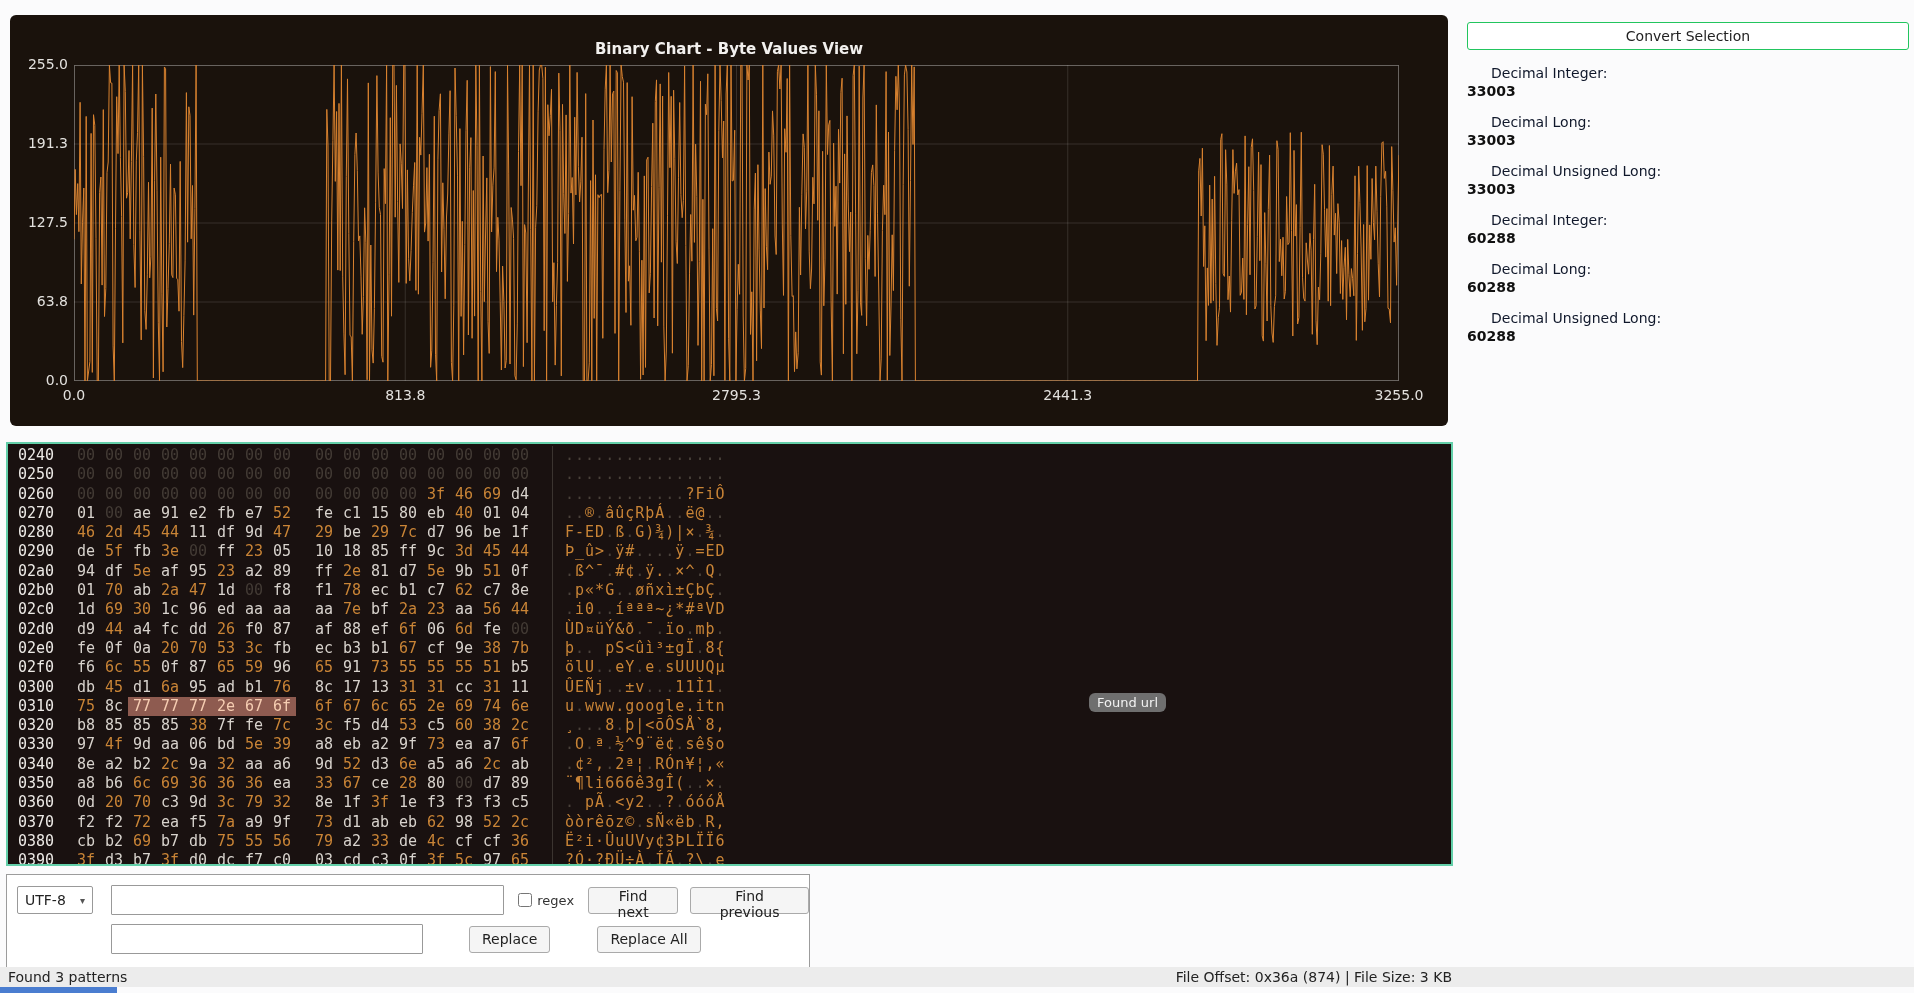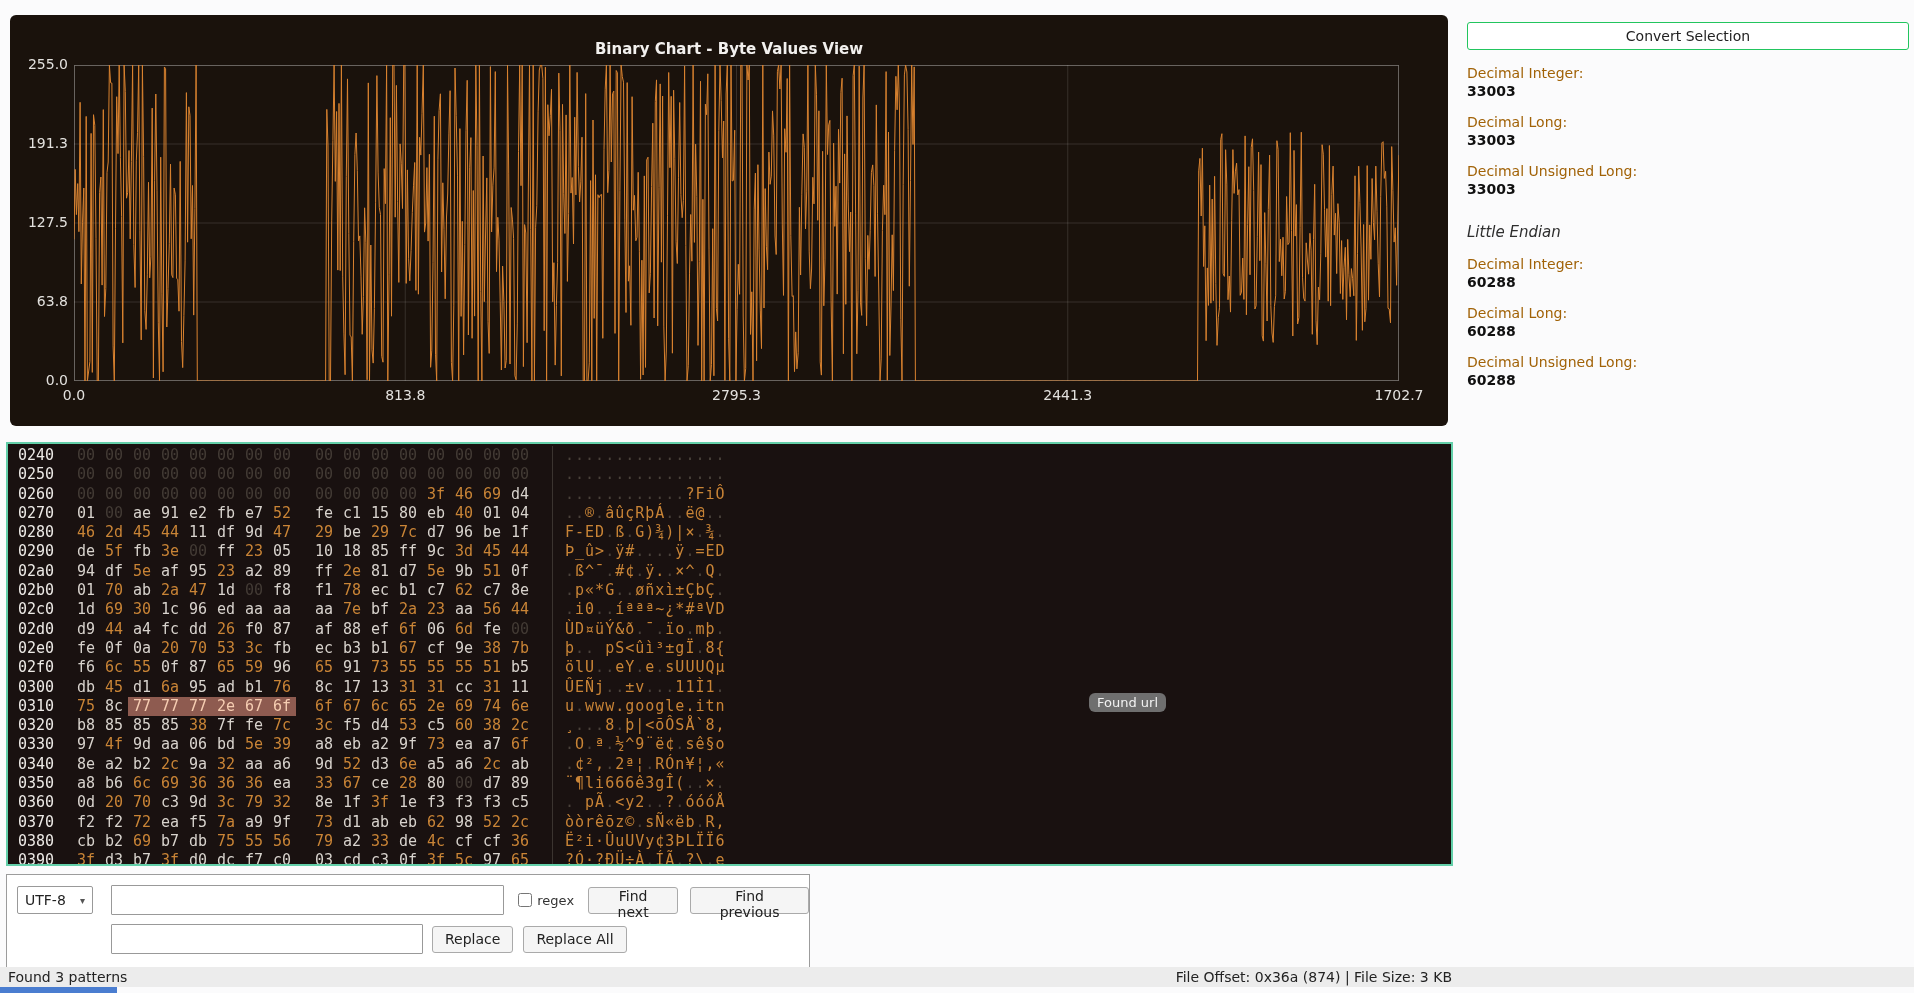--- a/index.html
+++ b/index.html
@@ -71,32 +71,32 @@
   .convert-btn {
     width: 100%; height: 28px;
     background: #ffffff; border: 1px solid #22c55e; border-radius: 3px;
     font-family: "DejaVu Sans", sans-serif; font-size: 14px; color: #222;
     cursor: pointer;
   }
   .section-title {
     font-style: italic; font-size: 15px; color: #2e2e2e;
     margin-top: 26px;
   }
-  .entry-label { font-size: 14px; color: #a16207; margin-top: 15px; }
+  .entry-label { font-size: 14px; color: #0f172a; margin-top: 15px; margin-left: 24px; }
   .entry-value { font-size: 14px; font-weight: bold; color: #101010; margin-top: 2px; }
 
   
   .search-panel {
     position: absolute; left: 6px; top: 874px;
     width: 804px; height: 95px;
     background: #ffffff; border: 1px solid #9c9c9c;
   }
   .search-row1, .search-row2 { display: flex; align-items: center; }
   .search-row1 { margin: 10px 0 0 10px; }
-  .search-row2 { margin: 9px 0 0 104px; }
+  .search-row2 { margin: 9px 0 0 104px; gap: 37px; }
   .enc-select {
     width: 76px; height: 28px; border: 1px solid #999; border-radius: 2px;
     background: #fff; display: flex; align-items: center; justify-content: space-between;
     padding: 0 7px; font-size: 14px; color: #222; cursor: pointer;
   }
   .chev { font-size: 10px; color: #555; }
   .txt-input {
     height: 30px; border: 1px solid #999; border-radius: 1px;
     font-family: "DejaVu Sans", sans-serif; font-size: 14px; padding: 0 6px;
     outline: none;
@@ -149,21 +149,21 @@
     </svg>
 <div class="ytick" style="top: 41px;">255.0</div>
     <div class="ytick" style="top: 120px;">191.3</div>
     <div class="ytick" style="top: 199px;">127.5</div>
     <div class="ytick" style="top: 278px;">63.8</div>
     <div class="ytick" style="top: 357px;">0.0</div>
     <div class="xtick" style="left: 19px;">0.0</div>
     <div class="xtick" style="left: 350.25px;">813.8</div>
     <div class="xtick" style="left: 681.5px;">2795.3</div>
     <div class="xtick" style="left: 1012.75px;">2441.3</div>
-    <div class="xtick" style="left: 1344px;">1702.7</div>
+    <div class="xtick" style="left: 1344px;">3255.0</div>
   </div>
 
 <div class="hex-panel">
   <div id="hexrows">
       <div class="hex-row"><span class="hx-offset">0240</span><span class="hx-bytes"><span class="hx-byte b-zero">00</span><span class="hx-byte b-zero">00</span><span class="hx-byte b-zero">00</span><span class="hx-byte b-zero">00</span><span class="hx-byte b-zero">00</span><span class="hx-byte b-zero">00</span><span class="hx-byte b-zero">00</span><span class="hx-byte b-zero g8">00</span><span class="hx-byte b-zero">00</span><span class="hx-byte b-zero">00</span><span class="hx-byte b-zero">00</span><span class="hx-byte b-zero">00</span><span class="hx-byte b-zero">00</span><span class="hx-byte b-zero">00</span><span class="hx-byte b-zero">00</span><span class="hx-byte b-zero">00</span></span><span class="hx-ascii"><span class="a-dot">.</span><span class="a-dot">.</span><span class="a-dot">.</span><span class="a-dot">.</span><span class="a-dot">.</span><span class="a-dot">.</span><span class="a-dot">.</span><span class="a-dot">.</span><span class="a-dot">.</span><span class="a-dot">.</span><span class="a-dot">.</span><span class="a-dot">.</span><span class="a-dot">.</span><span class="a-dot">.</span><span class="a-dot">.</span><span class="a-dot">.</span></span></div>
       <div class="hex-row"><span class="hx-offset">0250</span><span class="hx-bytes"><span class="hx-byte b-zero">00</span><span class="hx-byte b-zero">00</span><span class="hx-byte b-zero">00</span><span class="hx-byte b-zero">00</span><span class="hx-byte b-zero">00</span><span class="hx-byte b-zero">00</span><span class="hx-byte b-zero">00</span><span class="hx-byte b-zero g8">00</span><span class="hx-byte b-zero">00</span><span class="hx-byte b-zero">00</span><span class="hx-byte b-zero">00</span><span class="hx-byte b-zero">00</span><span class="hx-byte b-zero">00</span><span class="hx-byte b-zero">00</span><span class="hx-byte b-zero">00</span><span class="hx-byte b-zero">00</span></span><span class="hx-ascii"><span class="a-dot">.</span><span class="a-dot">.</span><span class="a-dot">.</span><span class="a-dot">.</span><span class="a-dot">.</span><span class="a-dot">.</span><span class="a-dot">.</span><span class="a-dot">.</span><span class="a-dot">.</span><span class="a-dot">.</span><span class="a-dot">.</span><span class="a-dot">.</span><span class="a-dot">.</span><span class="a-dot">.</span><span class="a-dot">.</span><span class="a-dot">.</span></span></div>
       <div class="hex-row"><span class="hx-offset">0260</span><span class="hx-bytes"><span class="hx-byte b-zero">00</span><span class="hx-byte b-zero">00</span><span class="hx-byte b-zero">00</span><span class="hx-byte b-zero">00</span><span class="hx-byte b-zero">00</span><span class="hx-byte b-zero">00</span><span class="hx-byte b-zero">00</span><span class="hx-byte b-zero g8">00</span><span class="hx-byte b-zero">00</span><span class="hx-byte b-zero">00</span><span class="hx-byte b-zero">00</span><span class="hx-byte b-zero">00</span><span class="hx-byte b-print">3f</span><span class="hx-byte b-print">46</span><span class="hx-byte b-print">69</span><span class="hx-byte b-other">d4</span></span><span class="hx-ascii"><span class="a-dot">.</span><span class="a-dot">.</span><span class="a-dot">.</span><span class="a-dot">.</span><span class="a-dot">.</span><span class="a-dot">.</span><span class="a-dot">.</span><span class="a-dot">.</span><span class="a-dot">.</span><span class="a-dot">.</span><span class="a-dot">.</span><span class="a-dot">.</span><span class="a-chr">?</span><span class="a-chr">F</span><span class="a-chr">i</span><span class="a-chr">Ô</span></span></div>
       <div class="hex-row"><span class="hx-offset">0270</span><span class="hx-bytes"><span class="hx-byte b-other">01</span><span class="hx-byte b-zero">00</span><span class="hx-byte b-other">ae</span><span class="hx-byte b-other">91</span><span class="hx-byte b-other">e2</span><span class="hx-byte b-other">fb</span><span class="hx-byte b-other">e7</span><span class="hx-byte b-print g8">52</span><span class="hx-byte b-other">fe</span><span class="hx-byte b-other">c1</span><span class="hx-byte b-other">15</span><span class="hx-byte b-other">80</span><span class="hx-byte b-other">eb</span><span class="hx-byte b-print">40</span><span class="hx-byte b-other">01</span><span class="hx-byte b-other">04</span></span><span class="hx-ascii"><span class="a-dot">.</span><span class="a-dot">.</span><span class="a-chr">®</span><span class="a-dot">.</span><span class="a-chr">â</span><span class="a-chr">û</span><span class="a-chr">ç</span><span class="a-chr">R</span><span class="a-chr">þ</span><span class="a-chr">Á</span><span class="a-dot">.</span><span class="a-dot">.</span><span class="a-chr">ë</span><span class="a-chr">@</span><span class="a-dot">.</span><span class="a-dot">.</span></span></div>
       <div class="hex-row"><span class="hx-offset">0280</span><span class="hx-bytes"><span class="hx-byte b-print">46</span><span class="hx-byte b-print">2d</span><span class="hx-byte b-print">45</span><span class="hx-byte b-print">44</span><span class="hx-byte b-other">11</span><span class="hx-byte b-other">df</span><span class="hx-byte b-other">9d</span><span class="hx-byte b-print g8">47</span><span class="hx-byte b-print">29</span><span class="hx-byte b-other">be</span><span class="hx-byte b-print">29</span><span class="hx-byte b-print">7c</span><span class="hx-byte b-other">d7</span><span class="hx-byte b-other">96</span><span class="hx-byte b-other">be</span><span class="hx-byte b-other">1f</span></span><span class="hx-ascii"><span class="a-chr">F</span><span class="a-chr">-</span><span class="a-chr">E</span><span class="a-chr">D</span><span class="a-dot">.</span><span class="a-chr">ß</span><span class="a-dot">.</span><span class="a-chr">G</span><span class="a-chr">)</span><span class="a-chr">¾</span><span class="a-chr">)</span><span class="a-chr">|</span><span class="a-chr">×</span><span class="a-dot">.</span><span class="a-chr">¾</span><span class="a-dot">.</span></span></div>
       <div class="hex-row"><span class="hx-offset">0290</span><span class="hx-bytes"><span class="hx-byte b-other">de</span><span class="hx-byte b-print">5f</span><span class="hx-byte b-other">fb</span><span class="hx-byte b-print">3e</span><span class="hx-byte b-zero">00</span><span class="hx-byte b-other">ff</span><span class="hx-byte b-print">23</span><span class="hx-byte b-other g8">05</span><span class="hx-byte b-other">10</span><span class="hx-byte b-other">18</span><span class="hx-byte b-other">85</span><span class="hx-byte b-other">ff</span><span class="hx-byte b-other">9c</span><span class="hx-byte b-print">3d</span><span class="hx-byte b-print">45</span><span class="hx-byte b-print">44</span></span><span class="hx-ascii"><span class="a-chr">Þ</span><span class="a-chr">_</span><span class="a-chr">û</span><span class="a-chr">&gt;</span><span class="a-dot">.</span><span class="a-chr">ÿ</span><span class="a-chr">#</span><span class="a-dot">.</span><span class="a-dot">.</span><span class="a-dot">.</span><span class="a-dot">.</span><span class="a-chr">ÿ</span><span class="a-dot">.</span><span class="a-chr">=</span><span class="a-chr">E</span><span class="a-chr">D</span></span></div>
@@ -189,21 +189,20 @@
 
 <div class="sidebar">
   <button class="convert-btn">Convert Selection</button>
   <div id="sidebar-sections">
       <div class="entry-label">Decimal Integer:</div>
       <div class="entry-value">33003</div>
       <div class="entry-label">Decimal Long:</div>
       <div class="entry-value">33003</div>
       <div class="entry-label">Decimal Unsigned Long:</div>
       <div class="entry-value">33003</div>
-      <div class="section-title">Little Endian</div>
       <div class="entry-label">Decimal Integer:</div>
       <div class="entry-value">60288</div>
       <div class="entry-label">Decimal Long:</div>
       <div class="entry-value">60288</div>
       <div class="entry-label">Decimal Unsigned Long:</div>
       <div class="entry-value">60288</div>
     </div>
 </div>
 
 <div class="search-panel">

